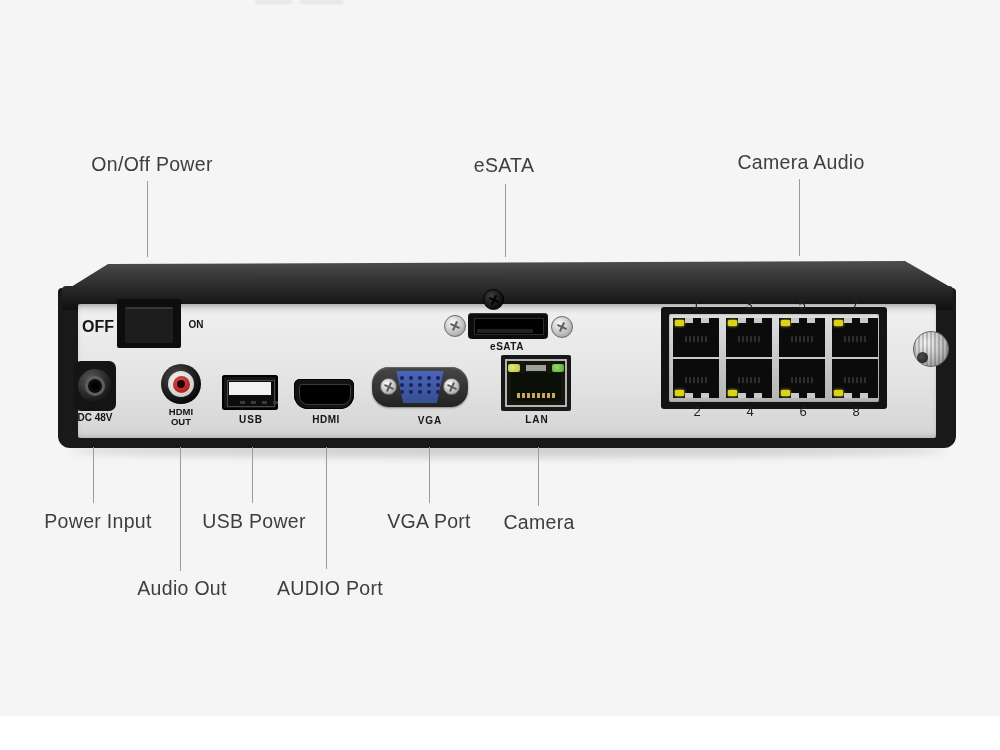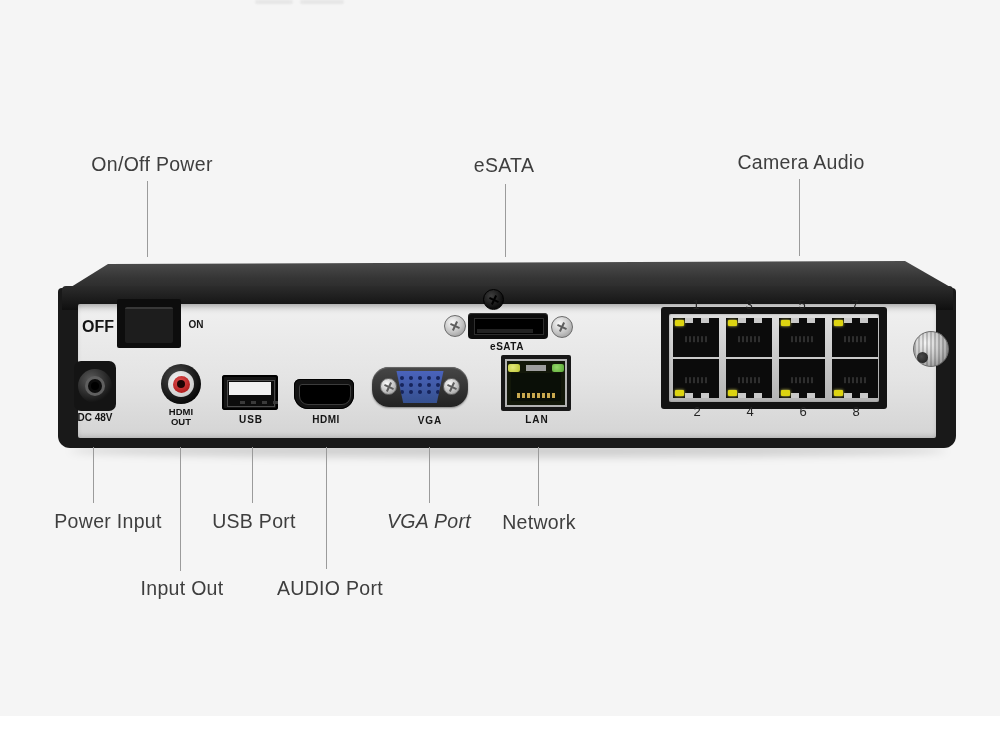--- a/index.html
+++ b/index.html
@@ -387,21 +387,21 @@
 
   <div class="thumbscrew"></div>
 
   <div class="leader" style="left:93px; top:447px; height:56px;"></div>
   <div class="leader" style="left:180px; top:447px; height:124px;"></div>
   <div class="leader" style="left:252px; top:447px; height:56px;"></div>
   <div class="leader" style="left:326px; top:447px; height:122px;"></div>
   <div class="leader" style="left:429px; top:447px; height:56px;"></div>
   <div class="leader" style="left:538px; top:447px; height:59px;"></div>
 
-  <div class="callout" style="left:108px; top:510px;">Power Input</div>
-  <div class="callout" style="left:254px; top:510px;">USB Port</div>
-  <div class="callout" style="left:429px; top:510px;font-style:italic;">VGA Port</div>
-  <div class="callout" style="left:539px; top:511px;">Network</div>
-  <div class="callout" style="left:182px; top:577px;">Input Out</div>
+  <div class="callout" style="left:98px; top:510px;">Power Input</div>
+  <div class="callout" style="left:254px; top:510px;">USB Power</div>
+  <div class="callout" style="left:429px; top:510px;">VGA Port</div>
+  <div class="callout" style="left:539px; top:511px;">Camera</div>
+  <div class="callout" style="left:182px; top:577px;">Audio Out</div>
   <div class="callout" style="left:330px; top:577px;">AUDIO Port</div>
 
   <div class="bottom-white"></div>
 </div>
 
 </body></html>

